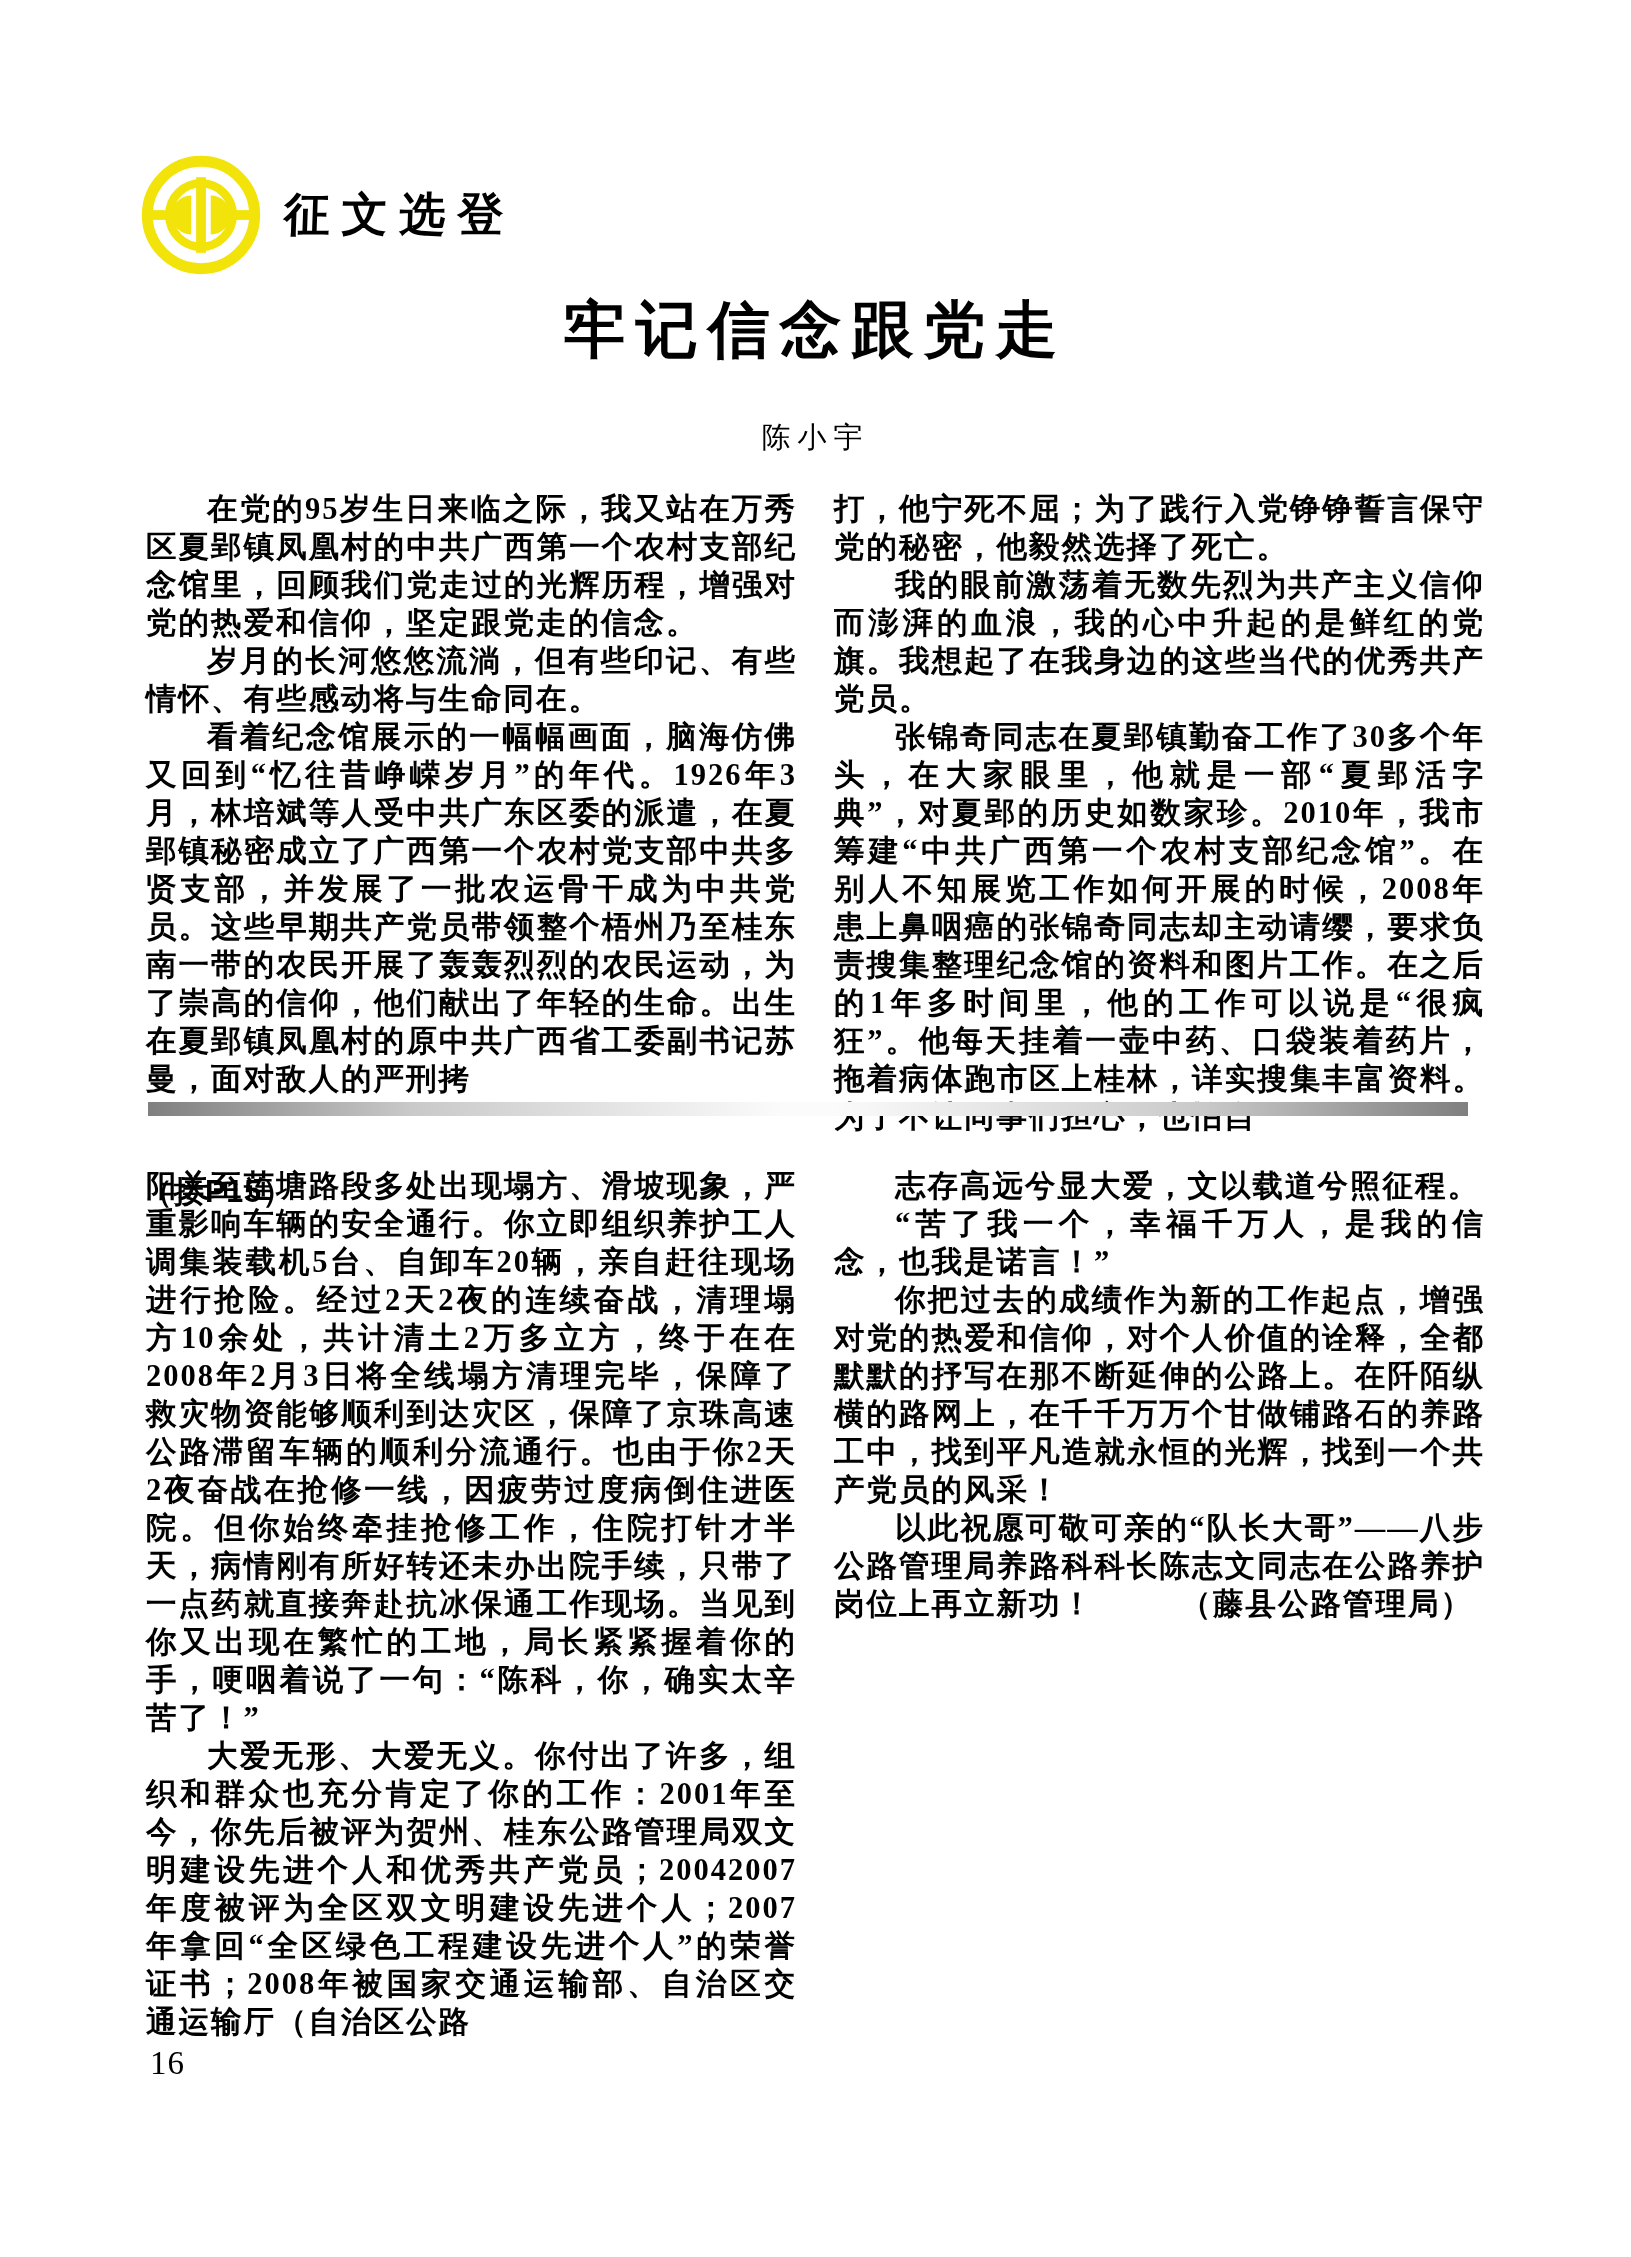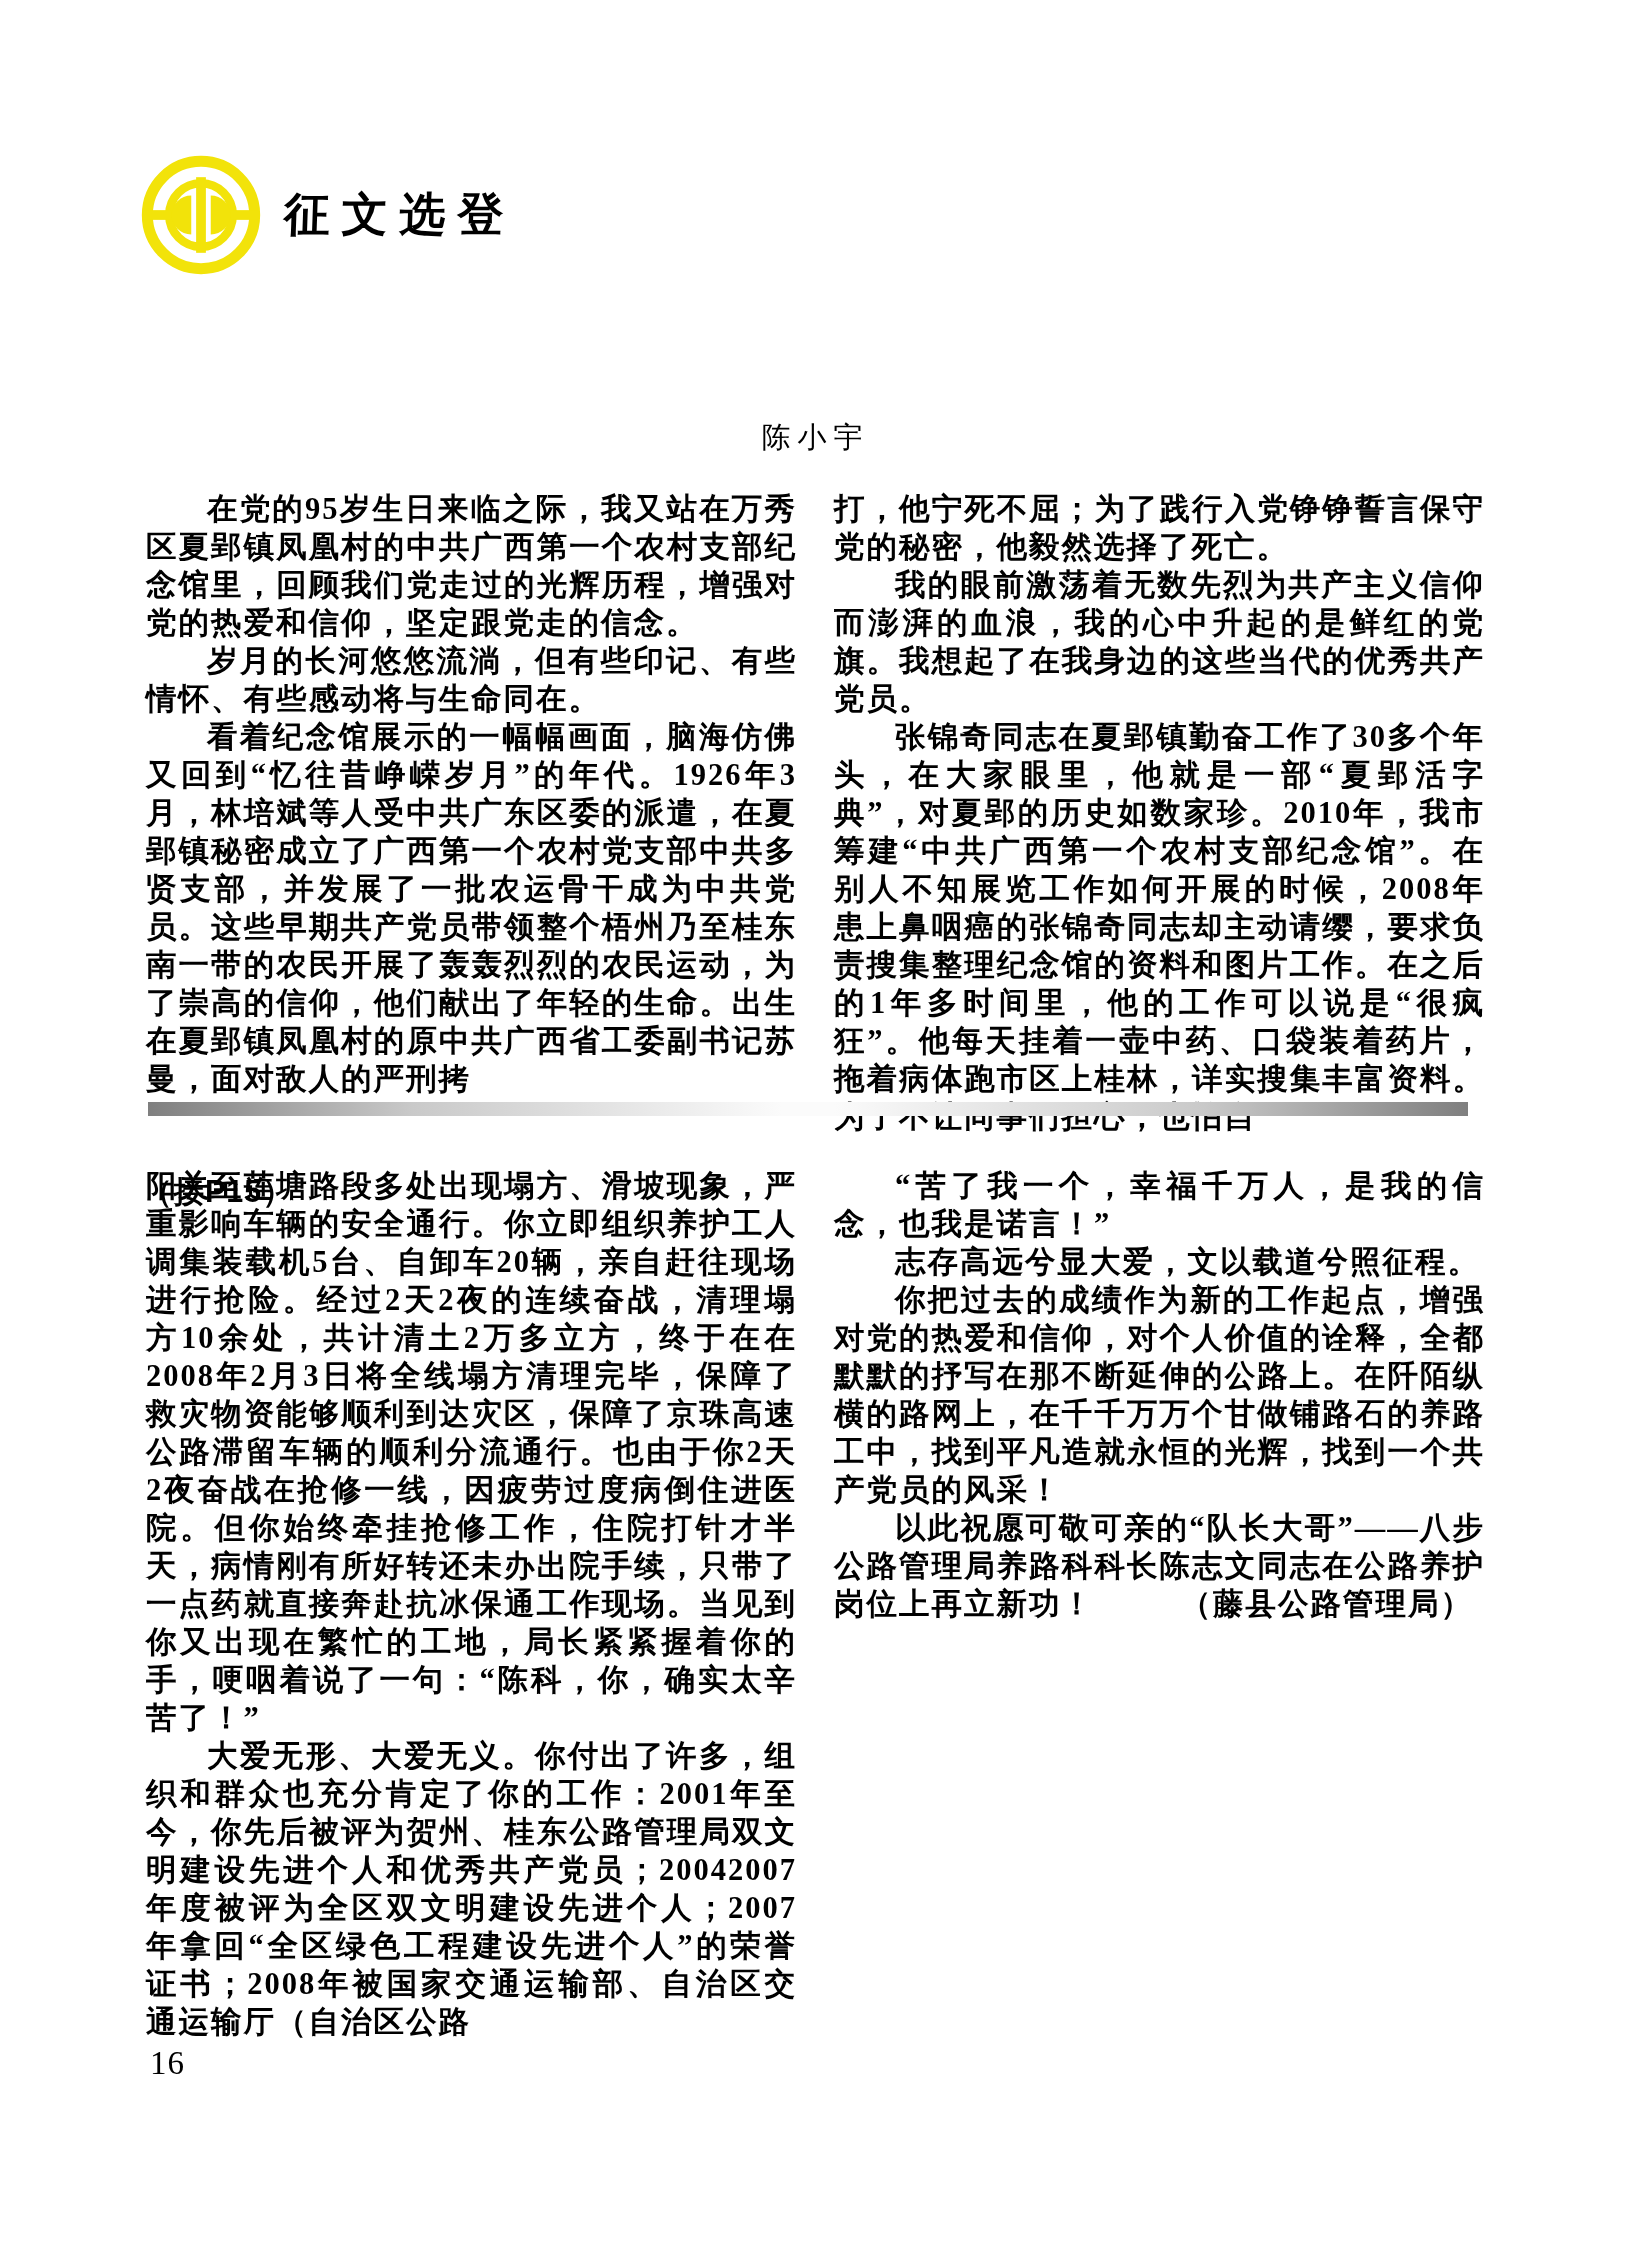--- a/index.html
+++ b/index.html
@@ -84,20 +84,21 @@
         <rect x="3" y="46" width="23" height="8"></rect>
         <rect x="74" y="46" width="23" height="8"></rect>
         <rect x="46" y="19" width="8" height="62"></rect>
         <path d="M42 34 A16 16 0 0 0 42 66 Z"></path>
         <path d="M58 34 A16 16 0 0 1 58 66 Z"></path>
       </g>
     </svg>
     <div class="header-label">征文选登</div>
   </div>
 
+  <div class="title">牢记信念跟党走</div>
   <div class="author">陈小宇</div>
 
   <div class="cols cols-top">
     <div class="col">
         <p class="para ind">在党的95岁生日来临之际，我又站在万秀区夏郢镇凤凰村的中共广西第一个农村支部纪念馆里，回顾我们党走过的光辉历程，增强对党的热爱和信仰，坚定跟党走的信念。</p>
         <p class="para ind">岁月的长河悠悠流淌，但有些印记、有些情怀、有些感动将与生命同在。</p>
         <p class="para ind">看着纪念馆展示的一幅幅画面，脑海仿佛又回到“忆往昔峥嵘岁月”的年代。1926年3月，林培斌等人受中共广东区委的派遣，在夏郢镇秘密成立了广西第一个农村党支部中共多贤支部，并发展了一批农运骨干成为中共党员。这些早期共产党员带领整个梧州乃至桂东南一带的农民开展了轰轰烈烈的农民运动，为了崇高的信仰，他们献出了年轻的生命。出生在夏郢镇凤凰村的原中共广西省工委副书记苏曼，面对敌人的严刑拷</p>
       </div>
     <div class="col">
         <p class="para">打，他宁死不屈；为了践行入党铮铮誓言保守党的秘密，他毅然选择了死亡。</p>
@@ -108,22 +109,22 @@
 
   <div class="divider"></div>
   <div class="continued-note">（接P15）</div>
 
   <div class="cols cols-bottom">
     <div class="col">
         <p class="para">阳关至莲塘路段多处出现塌方、滑坡现象，严重影响车辆的安全通行。你立即组织养护工人调集装载机5台、自卸车20辆，亲自赶往现场进行抢险。经过2天2夜的连续奋战，清理塌方10余处，共计清土2万多立方，终于在在2008年2月3日将全线塌方清理完毕，保障了救灾物资能够顺利到达灾区，保障了京珠高速公路滞留车辆的顺利分流通行。也由于你2天2夜奋战在抢修一线，因疲劳过度病倒住进医院。但你始终牵挂抢修工作，住院打针才半天，病情刚有所好转还未办出院手续，只带了一点药就直接奔赴抗冰保通工作现场。当见到你又出现在繁忙的工地，局长紧紧握着你的手，哽咽着说了一句：“陈科，你，确实太辛苦了！”</p>
         <p class="para ind">大爱无形、大爱无义。你付出了许多，组织和群众也充分肯定了你的工作：2001年至今，你先后被评为贺州、桂东公路管理局双文明建设先进个人和优秀共产党员；20042007年度被评为全区双文明建设先进个人；2007年拿回“全区绿色工程建设先进个人”的荣誉证书；2008年被国家交通运输部、自治区交通运输厅（自治区公路</p>
       </div>
     <div class="col">
+        <p class="para ind">志存高远兮显大爱，文以载道兮照征程。</p>
         <p class="para ind">“苦了我一个，幸福千万人，是我的信念，也我是诺言！”</p>
-        <p class="para ind">志存高远兮显大爱，文以载道兮照征程。</p>
         <p class="para ind">你把过去的成绩作为新的工作起点，增强对党的热爱和信仰，对个人价值的诠释，全都默默的抒写在那不断延伸的公路上。在阡陌纵横的路网上，在千千万万个甘做铺路石的养路工中，找到平凡造就永恒的光辉，找到一个共产党员的风采！</p>
         <p class="para ind has-attrib">以此祝愿可敬可亲的“队长大哥”——八步公路管理局养路科科长陈志文同志在公路养护岗位上再立新功！<span class="attrib">（藤县公路管理局）</span></p>
       </div>
   </div>
 
   <div class="page-number">16</div>
 
 </div>
 
 

